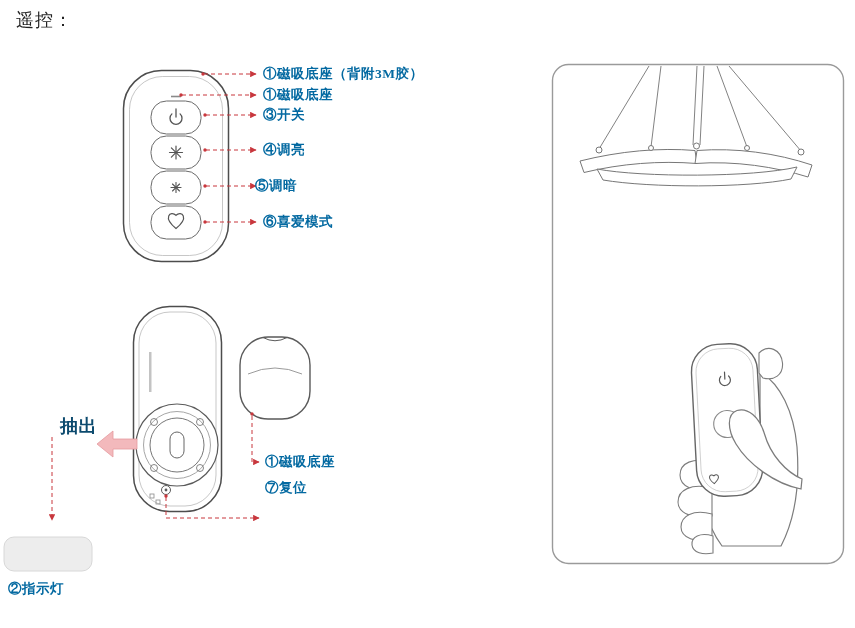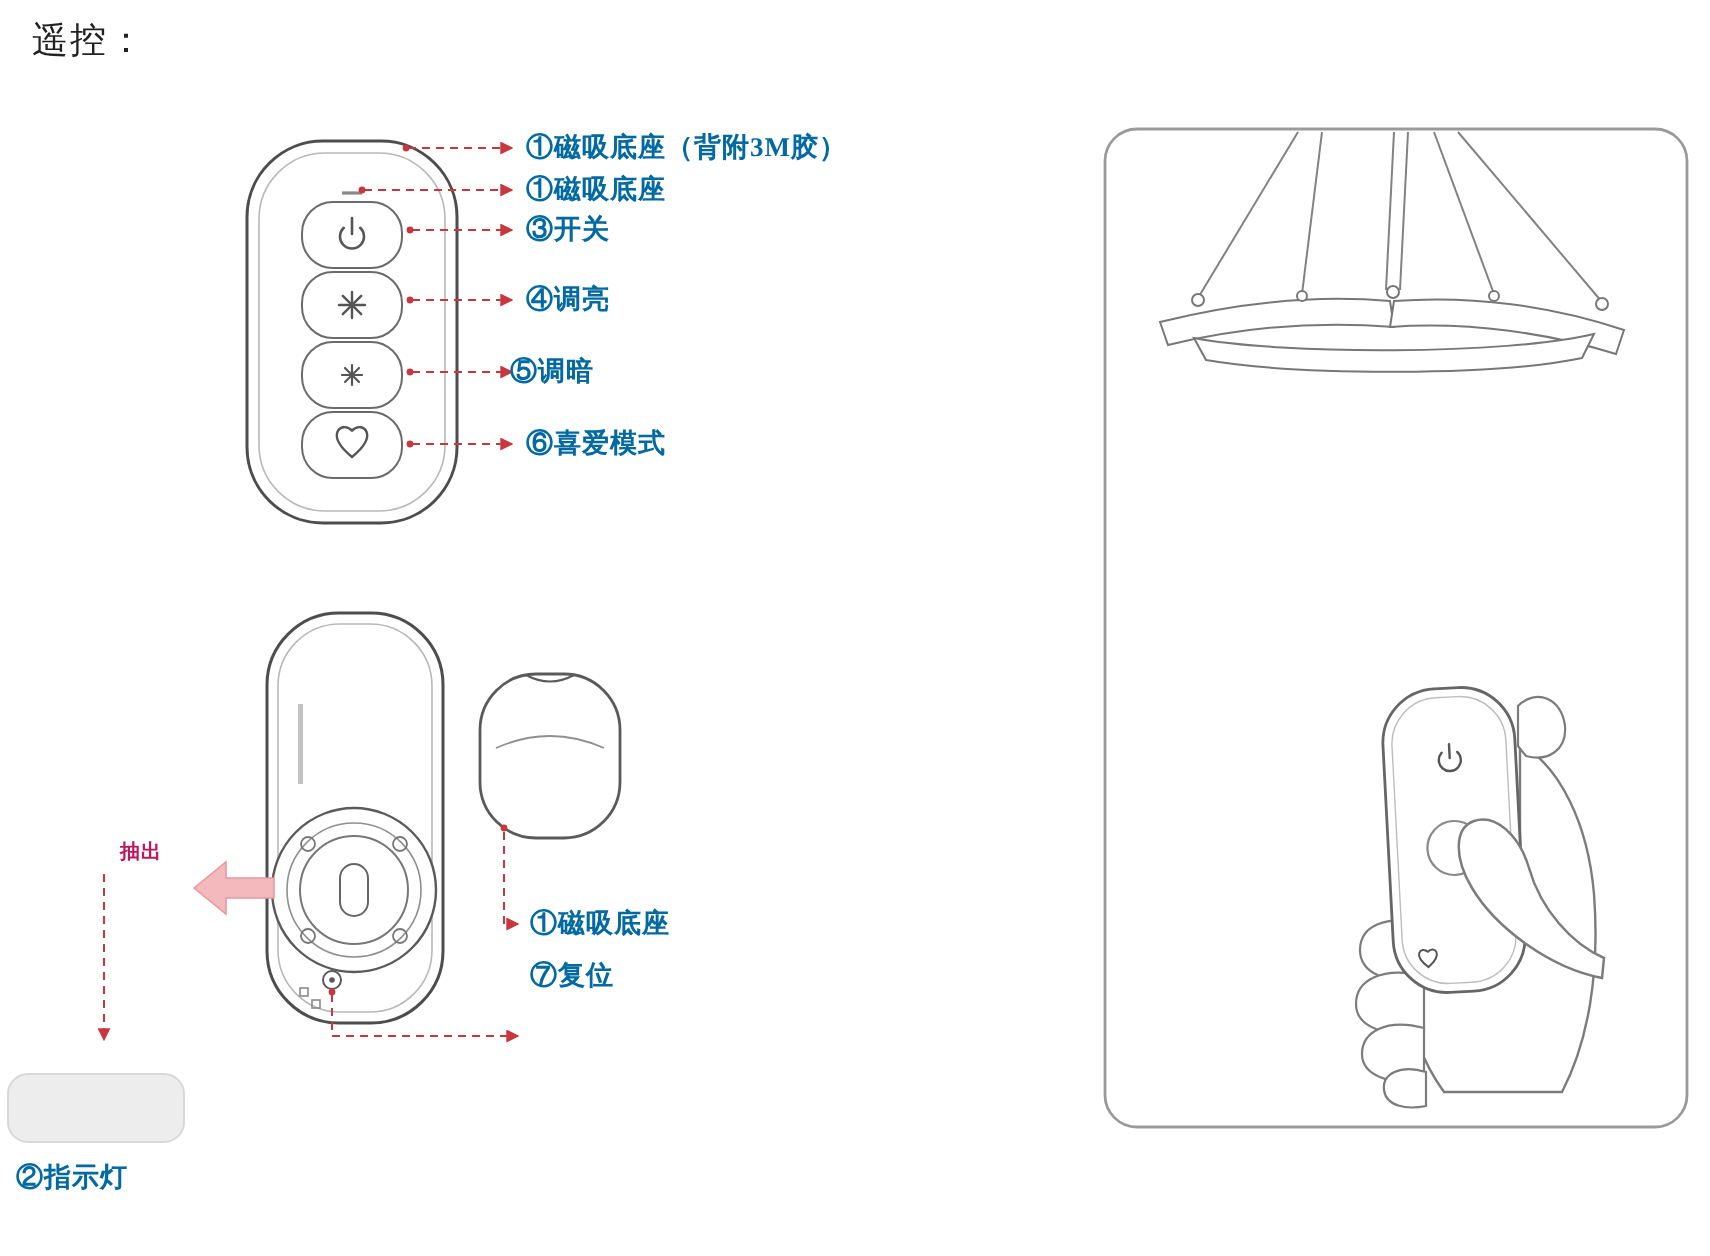--- a/index.html
+++ b/index.html
@@ -24,23 +24,23 @@
   }
   .title {
     position: absolute;
     left: 16px; top: 8px;
     font-size: 18px;
     color: #222222;
     letter-spacing: 1px;
     z-index: 5;
   }
   .red {
-    color: #be185d;
+    color: #0c4a6e;
     font-weight: 600;
-    font-size: 10px;
+    font-size: 18px;
   }
 </style>
 </head>
 <body>
 
 <svg class="art" width="855" height="628" viewBox="0 0 855 628">
   <defs>
     <marker id="arr" viewBox="0 0 10 10" refX="9" refY="5" markerWidth="6.5" markerHeight="6.5" orient="auto">
       <path d="M0 0 L10 5 L0 10 Z" fill="#C8373D"></path>
     </marker>

